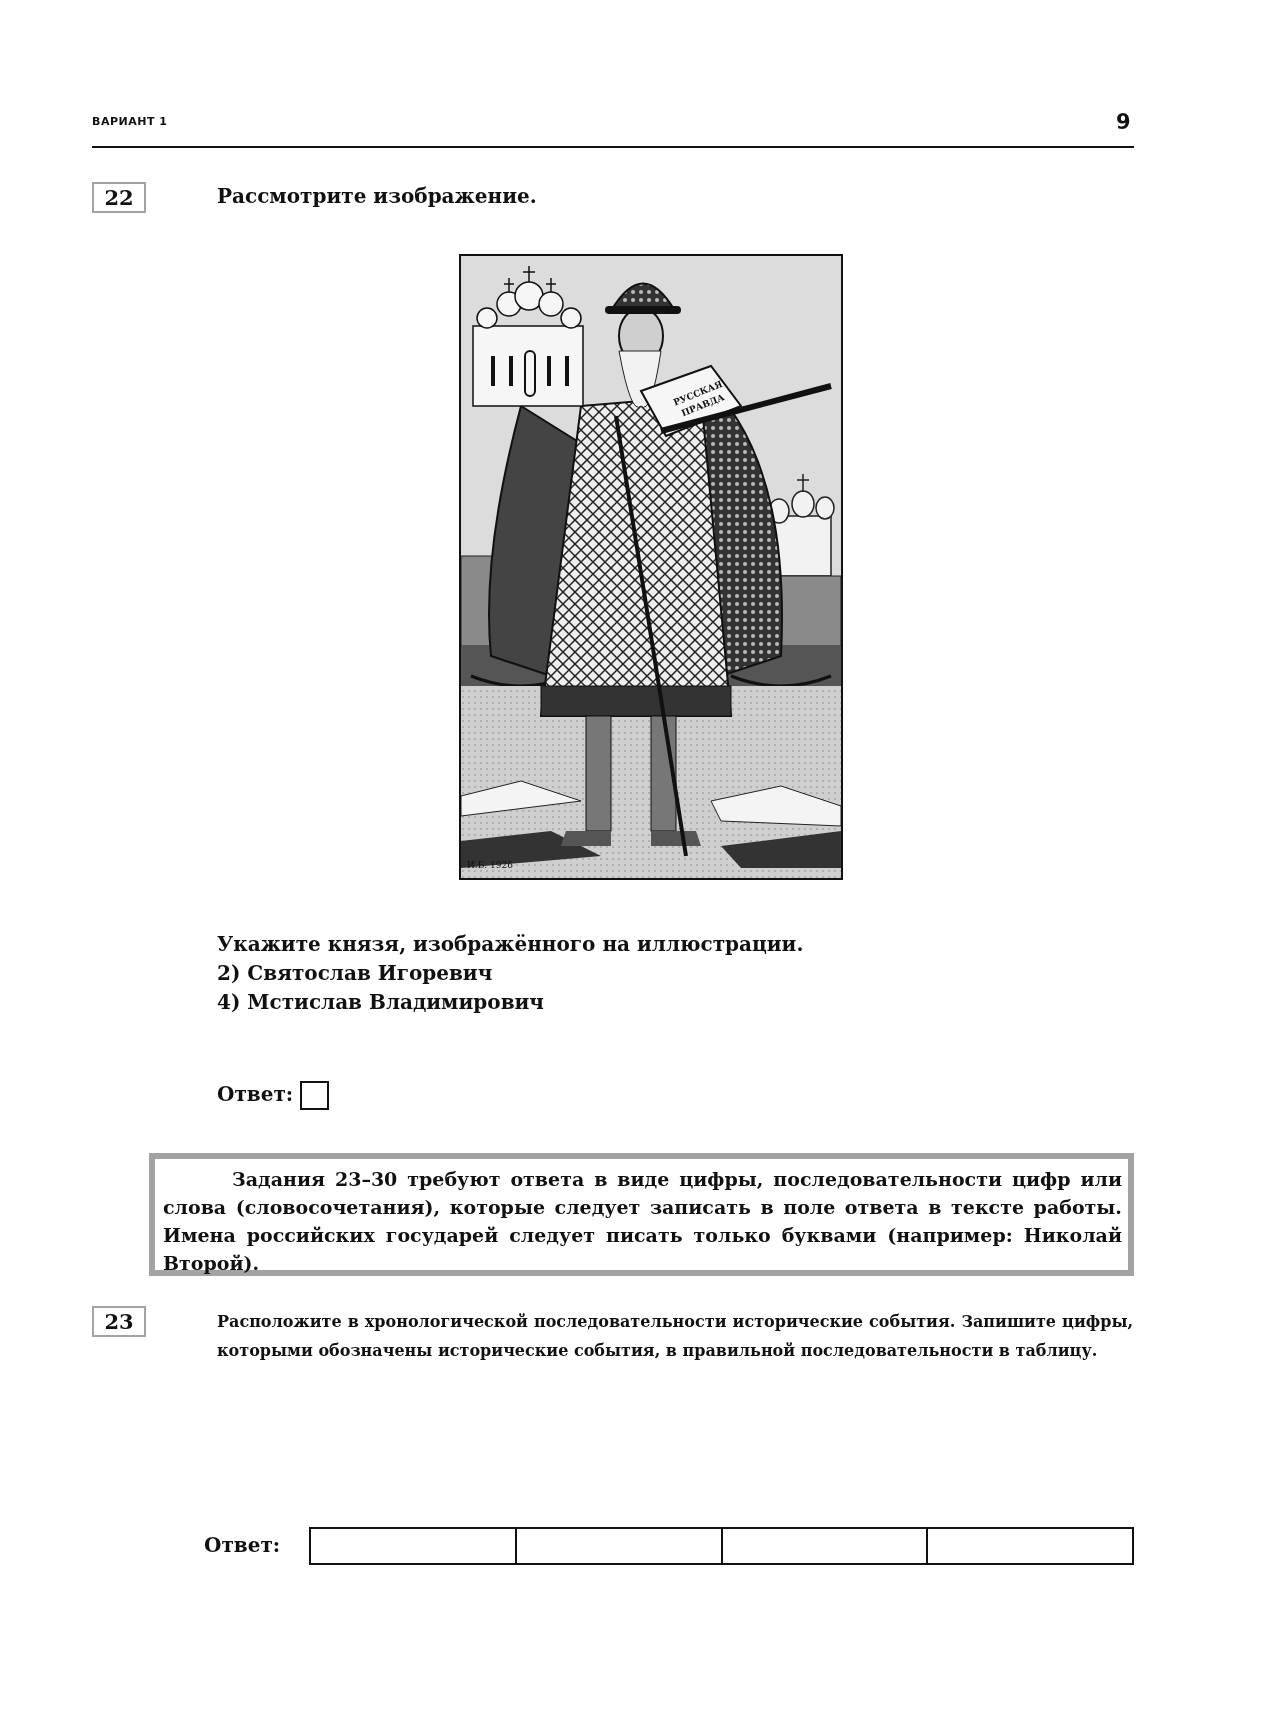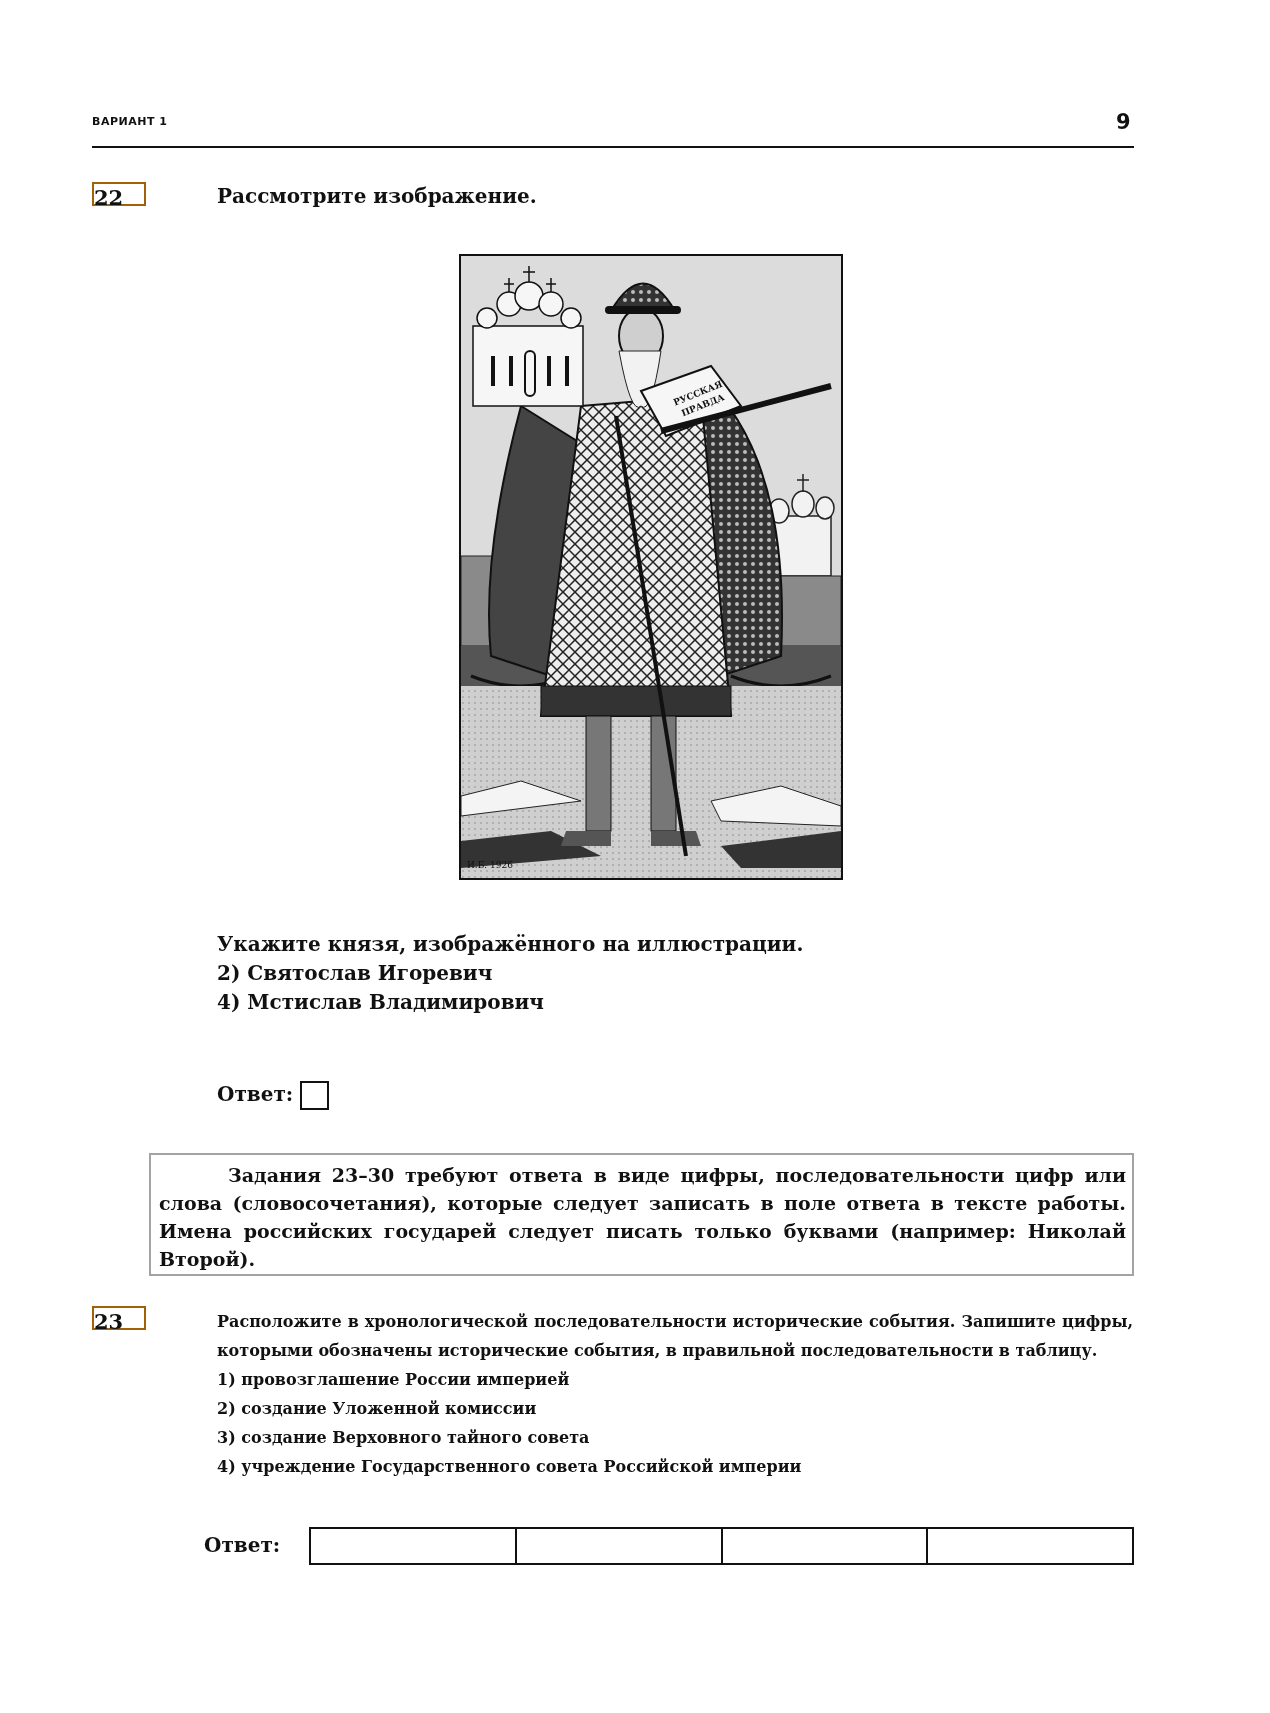--- a/index.html
+++ b/index.html
@@ -1,26 +1,26 @@
 <!DOCTYPE html>
 <html><head>
   <meta charset="utf-8">
   <style>
     html, body { margin: 0; padding: 0; background: #ffffff; }
     body { width: 1270px; height: 1713px; position: relative; overflow: hidden; color: #111; font-family: "DejaVu Serif", "Liberation Serif", serif; }
     .abs { position: absolute; }
     .header-left { left: 92px; top: 115px; font-family: "DejaVu Sans", "Liberation Sans", sans-serif; font-weight: bold; font-size: 11px; letter-spacing: 0.5px; }
     .header-right { left: 1116px; top: 110px; font-family: "DejaVu Sans", "Liberation Sans", sans-serif; font-weight: bold; font-size: 21px; }
     .header-rule { left: 92px; top: 146px; width: 1042px; height: 0; border-top: 2px solid #111; }
-    .qnum { width: 54px; height: 24px; border: 2px solid #a16207; box-sizing: border-box; font-weight: bold; font-size: 21px; line-height: 28px; }
+    .qnum { width: 54px; height: 31px; border: 2px solid #a3a3a3; box-sizing: border-box; text-align: center; font-weight: bold; font-size: 21px; line-height: 28px; }
     .text { font-size: 20px; font-weight: bold; line-height: 29px; }
     .prompt { font-size: 20px; font-weight: bold; }
     .illustration { left: 459px; top: 254px; width: 384px; height: 626px; border: 2px solid #111; box-sizing: border-box; background: #d8d8d8; overflow: hidden; }
     .answer-box { width: 29px; height: 29px; border: 2px solid #111; box-sizing: border-box; display: inline-block; vertical-align: middle; }
-    .info-box { left: 149px; top: 1153px; width: 985px; height: 123px; border: 2px solid #a3a3a3; box-sizing: border-box; padding: 6px 6px 0 8px; font-size: 19px; font-weight: bold; line-height: 28px; text-align: justify; }
+    .info-box { left: 149px; top: 1153px; width: 985px; height: 123px; border: 6px solid #a3a3a3; box-sizing: border-box; padding: 6px 6px 0 8px; font-size: 19px; font-weight: bold; line-height: 28px; text-align: justify; }
     .info-box p { margin: 0; text-indent: 69px; }
     .q23-text { left: 217px; top: 1307px; width: 916px; font-size: 16px; font-weight: bold; line-height: 29px; text-align: justify; }
     .q23-text p { margin: 0; text-indent: 0; }
     .options-list { margin: 0; padding: 0; list-style: none; }
     .answer-table { left: 309px; top: 1527px; width: 825px; height: 38px; border-collapse: collapse; }
     .answer-table td { border: 2px solid #111; width: 25%; padding: 0; }
     svg { display: block; }
   </style>
 </head>
 <body>
@@ -136,26 +136,20 @@
   <span class="answer-box"></span>
 </div>
 
 <div class="abs info-box">
   <p>Задания 23–30 требуют ответа в виде цифры, последовательности цифр или слова (словосочетания), которые следует записать в поле ответа в тексте работы. Имена российских государей следует писать только буквами (например: Николай Второй).</p>
 </div>
 
 <div class="abs qnum" style="left:92px; top:1306px;">23</div>
 <div class="abs q23-text">
   <p style="text-indent:0;">Расположите в хронологической последовательности исторические события. Запишите цифры, которыми обозначены исторические события, в правильной последовательности в таблицу.</p>
-  <ul class="options-list">
-    <li>1) провозглашение России империей</li>
-    <li>2) создание Уложенной комиссии</li>
-    <li>3) создание Верховного тайного совета</li>
-    <li>4) учреждение Государственного совета Российской империи</li>
-  </ul>
 </div>
 <div class="abs text" style="left:204px; top:1531px;">Ответ:</div>
 <table class="abs answer-table">
   <tbody>
       <tr>
     <td></td>
     <td></td>
     <td></td>
     <td></td>
   </tr>

